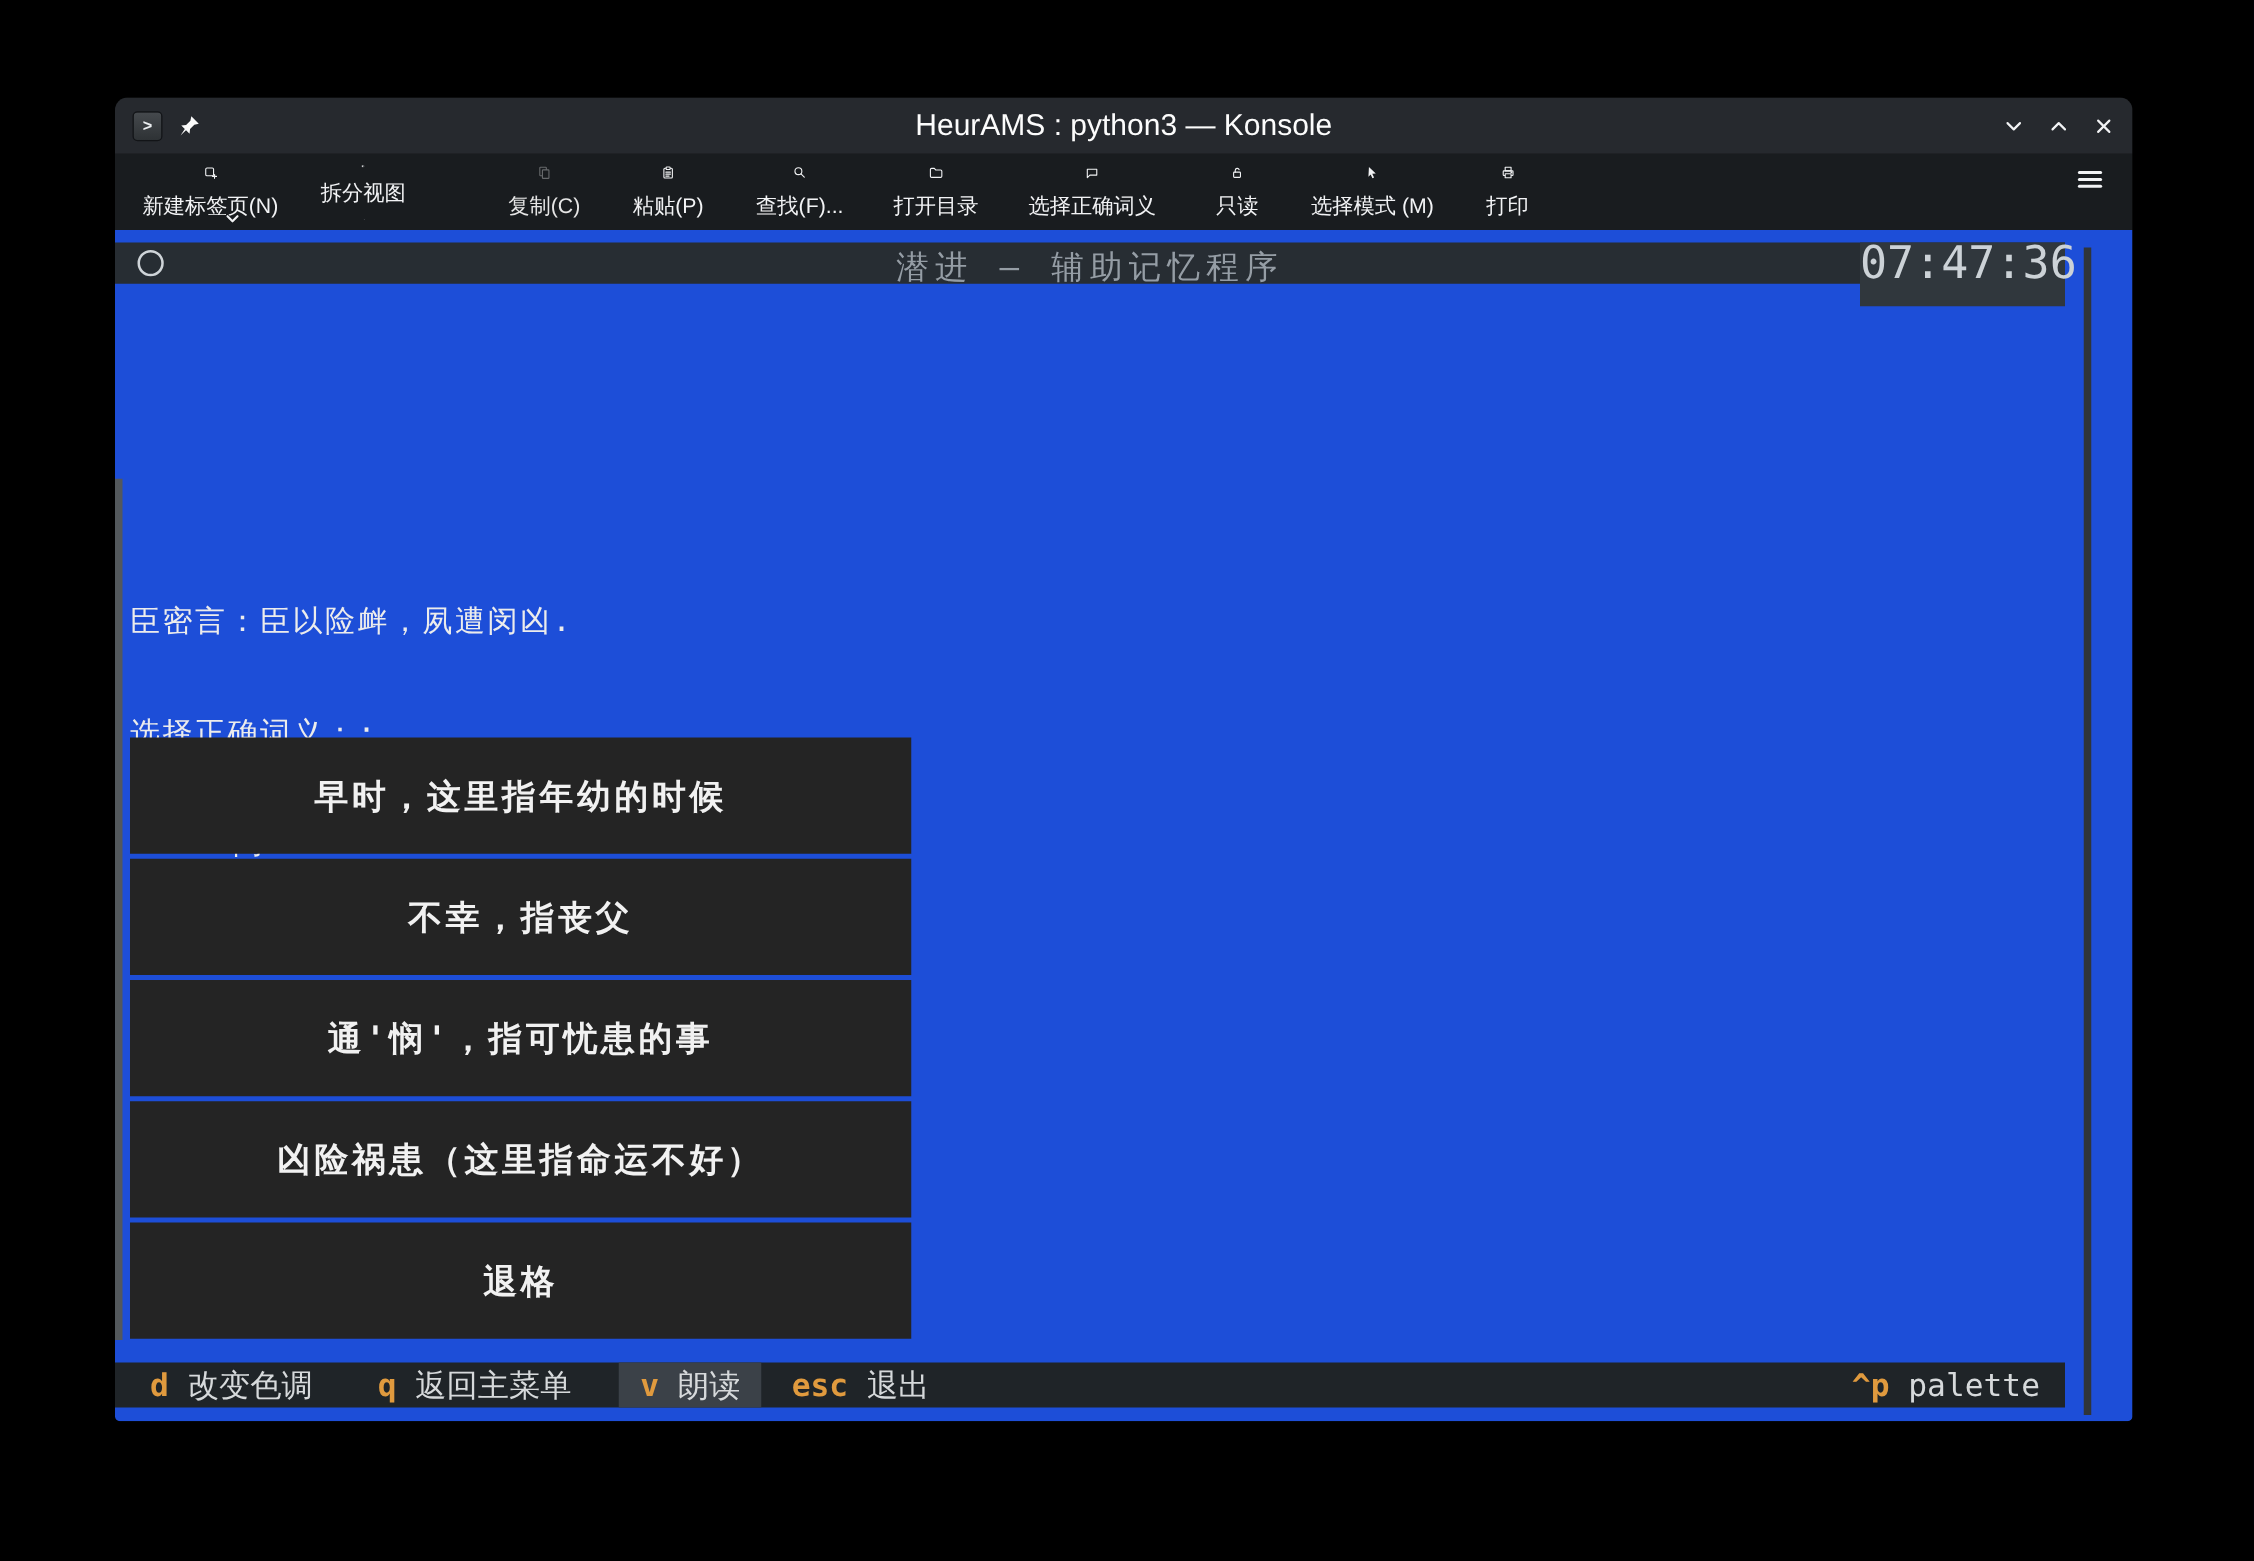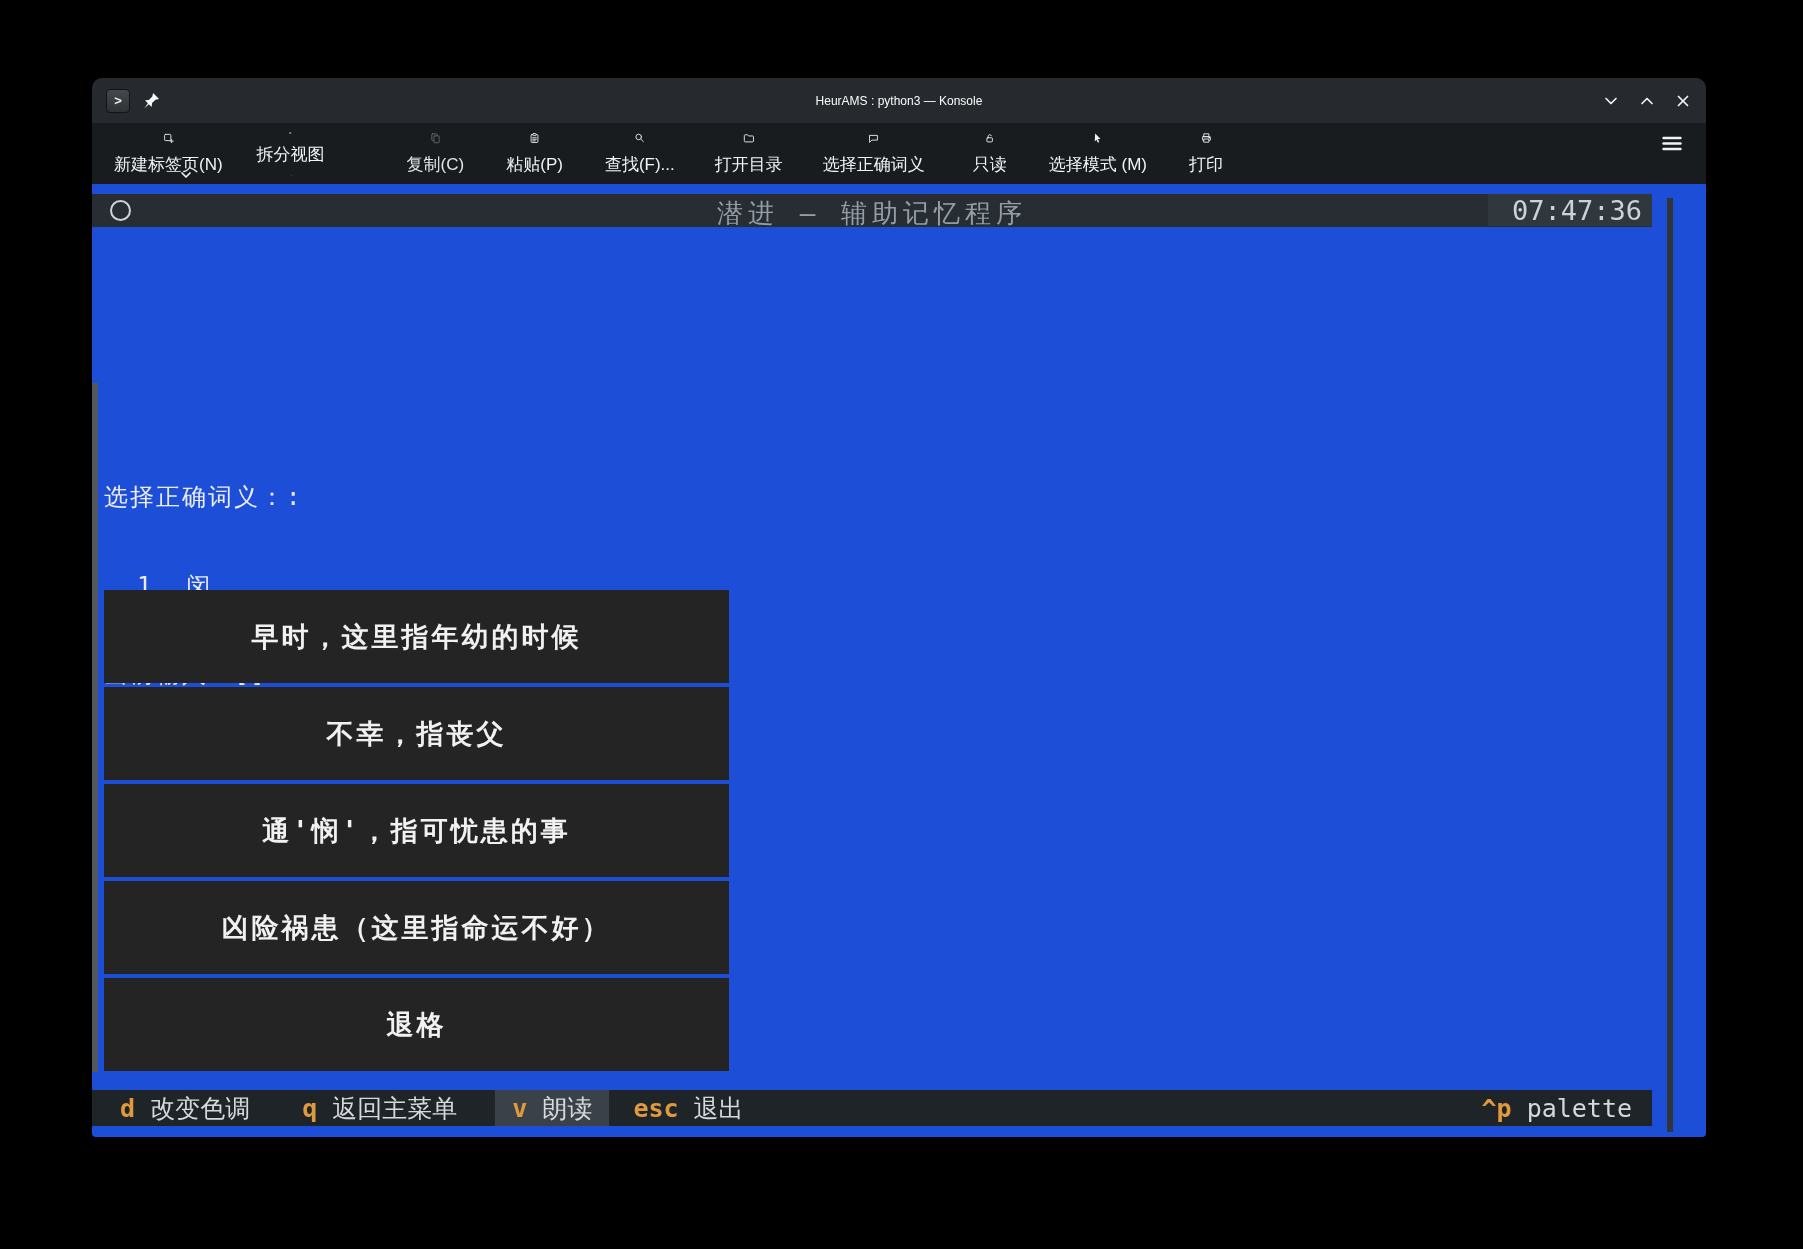--- a/index.html
+++ b/index.html
@@ -8,21 +8,21 @@
   .window{position:absolute;left:92px;top:78px;width:1614px;height:1059px;
           border-radius:10px 10px 4px 4px;overflow:hidden;background:#0b0b0b;}
 
   
   .titlebar{position:relative;height:45px;background:#26292e;display:flex;align-items:center;}
   .appicon{margin-left:14px;width:22px;height:22px;border-radius:4px;
            background:linear-gradient(#45494d,#2e3235);border:1px solid #121417;
            display:flex;align-items:center;justify-content:center;
            color:#eceff1;font-size:13px;font-weight:bold;}
   .pin{margin-left:12px;width:19px;height:19px;}
-  .wtitle{position:absolute;left:0;right:0;text-align:center;color:#fcfcfc;font-size:12px;}
+  .wtitle{position:absolute;left:0;right:0;text-align:center;color:#fcfcfc;font-size:24px;}
   .controls{margin-left:auto;margin-right:12px;display:flex;gap:14px;z-index:2;}
   .ctl{width:22px;height:22px;display:flex;align-items:center;justify-content:center;}
 
   
   .toolbar{height:61px;background:#191c1f;display:flex;align-items:center;padding:0 18px;}
   .tbtn{position:relative;display:flex;align-items:center;gap:9px;color:#f2f3f5;font-size:17px;
         height:44px;padding:0 4px;border-radius:4px;flex-direction:column;}
   .tbtn.disabled{color:#e5e5e5;}
   .ic{stroke:#f1f2f4;fill:none;stroke-width:1.7;stroke-linecap:round;stroke-linejoin:round;}
   .ic-dis{stroke:#67696c;}
@@ -31,22 +31,22 @@
   .hamburger{margin-left:auto;}
 
   
   .terminal{position:relative;height:953px;background:#1d4ed8;overflow:hidden;
             font-family:"DejaVu Sans Mono",monospace;}
   .tui-header{position:absolute;left:0;top:10px;width:1560px;height:33px;background:#272d33;}
   .hdr-circle{position:absolute;left:18px;top:6px;width:17px;height:17px;border:2px solid #cfd4d8;
               border-radius:50%;}
   .hdr-title{position:absolute;left:0;right:0;top:2px;text-align:center;color:#959da5;
              font-size:26px;letter-spacing:5px;}
-  .hdr-clock{position:absolute;right:0;top:0;width:164px;height:32px;background:#30373d;
-             color:#ccd2d7;font-size:27px;line-height:33px;text-align:right;
+  .hdr-clock{position:absolute;right:0;top:0;width:164px;height:51px;background:#30373d;
+             color:#ccd2d7;font-size:36px;line-height:33px;text-align:right;
              padding-right:10px;box-sizing:border-box;}
 
   .bodytext{position:absolute;left:12px;top:240px;color:#ececec;font-size:24px;
             line-height:29.5px;white-space:pre;letter-spacing:2px;}
 
   .options{position:absolute;left:12px;top:406px;width:625px;display:flex;
            flex-direction:column;gap:4px;}
   .opt{height:93px;background:#242424;display:flex;align-items:center;justify-content:center;
        color:#f1f1f1;font-size:27px;font-weight:bold;letter-spacing:3px;}
 
@@ -194,20 +194,21 @@
 
     <div class="terminal">
 
       <div class="tui-header">
         <div class="hdr-circle"></div>
         <div class="hdr-title">潜进 – 辅助记忆程序</div>
         <div class="hdr-clock">07:47:36</div>
       </div>
 
       <div class="bodytext">
+        <div>臣密言：臣以险衅，夙遭闵凶.</div>
         <div>选择正确词义：:</div>
         <div>  1. 闵</div>
         <div>当前输入：[]</div>
       </div>
 
       <div class="options">
         <div class="opt">早时，这里指年幼的时候</div>
         <div class="opt">不幸，指丧父</div>
         <div class="opt">通'悯'，指可忧患的事</div>
         <div class="opt">凶险祸患（这里指命运不好）</div>

